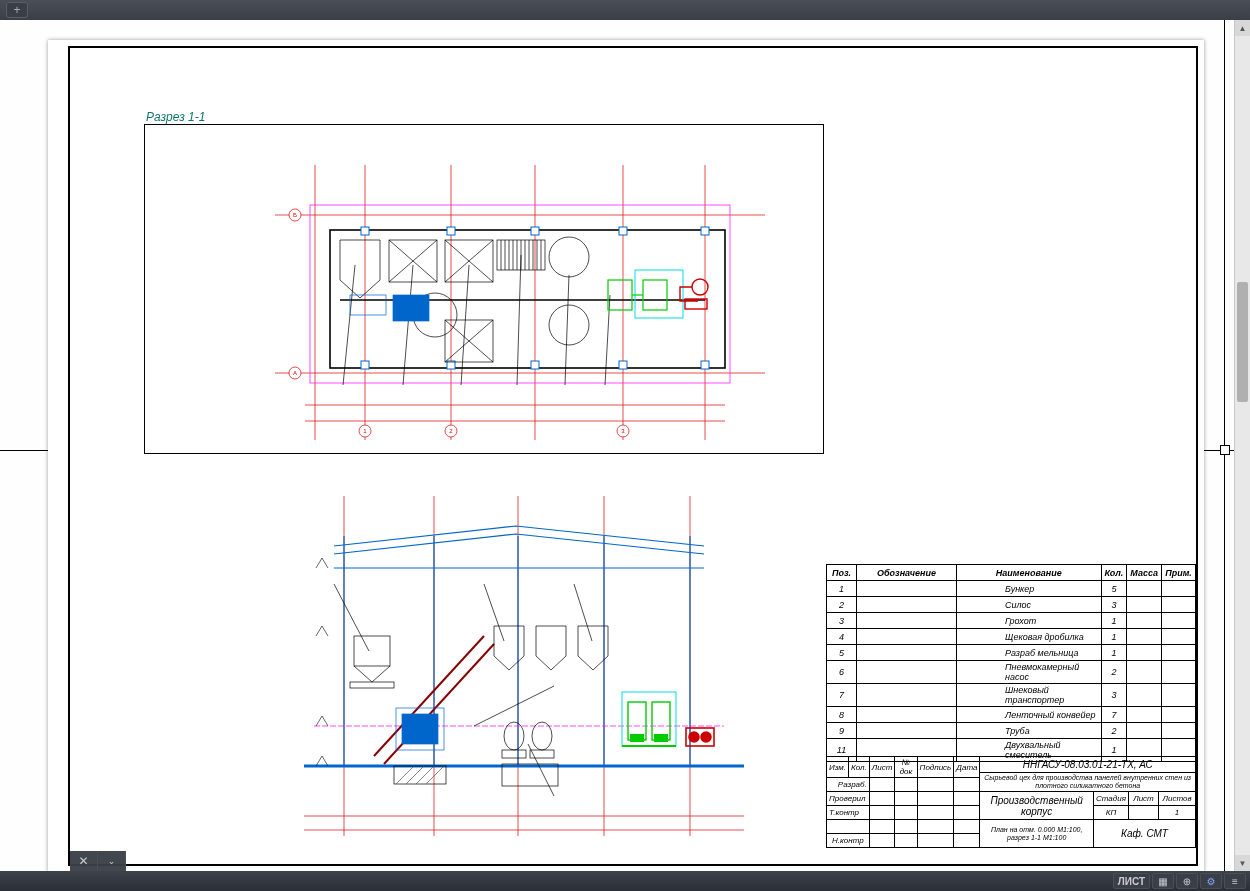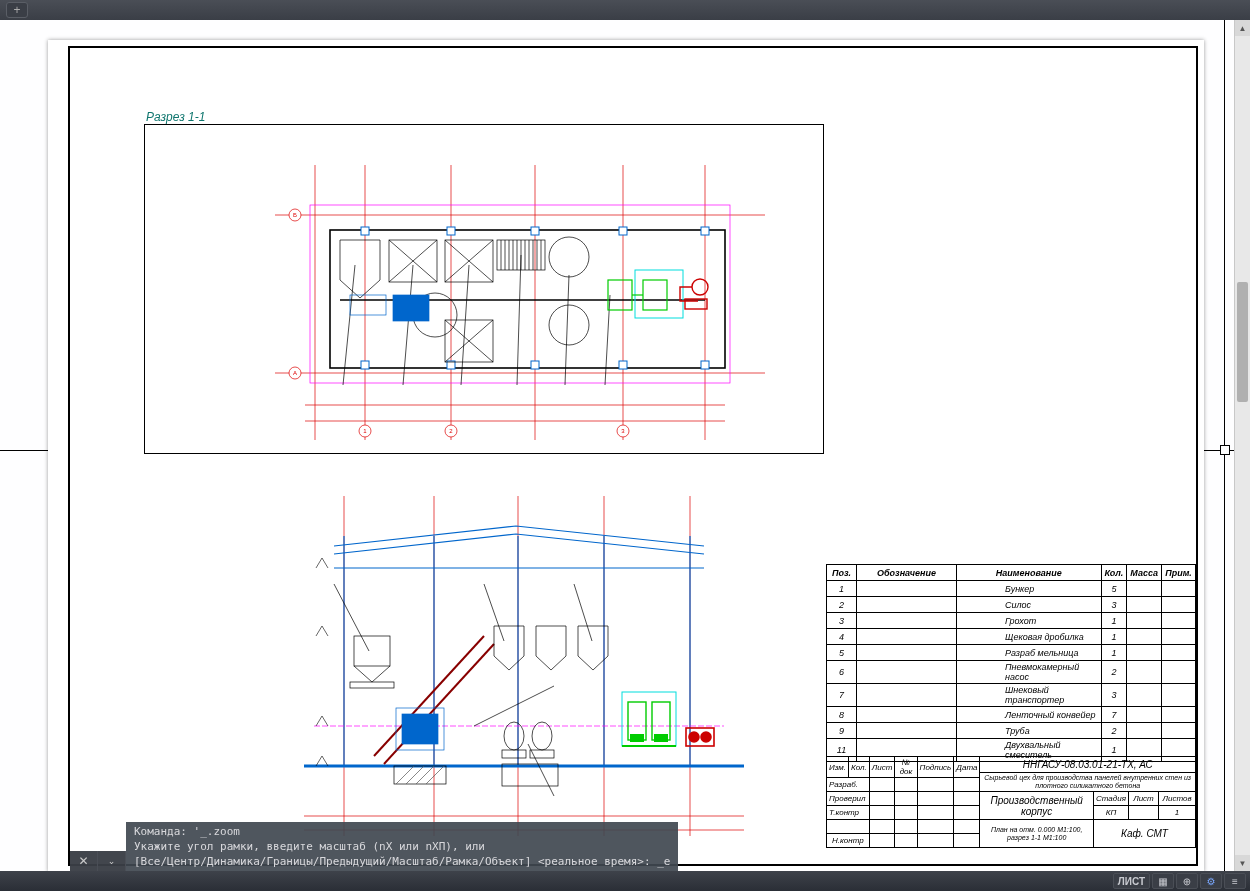--- a/index.html
+++ b/index.html
@@ -402,21 +402,21 @@
           <td rowspan="2" style="width:22px">Лист</td>
           <td rowspan="2" style="width:24px">№ док</td>
           <td rowspan="2" style="width:28px">Подпись</td>
           <td rowspan="2" style="width:22px">Дата</td>
           <td colspan="4" style="height:16px;font-size:10px">ННГАСУ-08.03.01-21-ТХ, АС</td>
         </tr>
         <tr>
               <td colspan="4" rowspan="2" style="font-size:7px;line-height:8px">Сырьевой цех для производства панелей внутренних стен из плотного силикатного бетона</td>
             </tr>
         <tr>
-              <td colspan="2" style="text-align:left">Разраб.</td>
+              <td colspan="2" style="text-align:right">Разраб.</td>
               <td></td>
               <td></td>
               <td></td>
               <td></td>
             </tr>
         <tr>
           <td colspan="2" style="text-align:left">Проверил</td>
               <td></td>
               <td></td>
               <td></td>
@@ -464,23 +464,20 @@
       </div>
     <div class="scroll-btn">▼</div>
   </div>
 
   <div class="cmd-btns">
     <div class="cmd-btn">✕</div>
     <div class="cmd-btn">
         <span style="font-size:9px">⌄</span>
       </div>
   </div>
-  <div class="cmd-history"><span>Команда: '_.zoom</span>
-<span>Укажите угол рамки, введите масштаб (nX или nXП), или</span>
-<span>[Все/Центр/Динамика/Границы/Предыдущий/Масштаб/Рамка/Объект] &lt;реальное время&gt;: _e</span></div>
   <div class="cmd-line" style="left:70px">
     <div class="cmd-icon">▸_</div>
     <div class="cmd-icon">▾</div>
     <input class="cmd-input" placeholder="Введите команду" style="">
   </div>
 
   <div class="status-bot">
     <div class="sb-btn list">ЛИСТ</div>
     <div class="sb-btn">▦</div>
     <div class="sb-btn">⊕</div>

